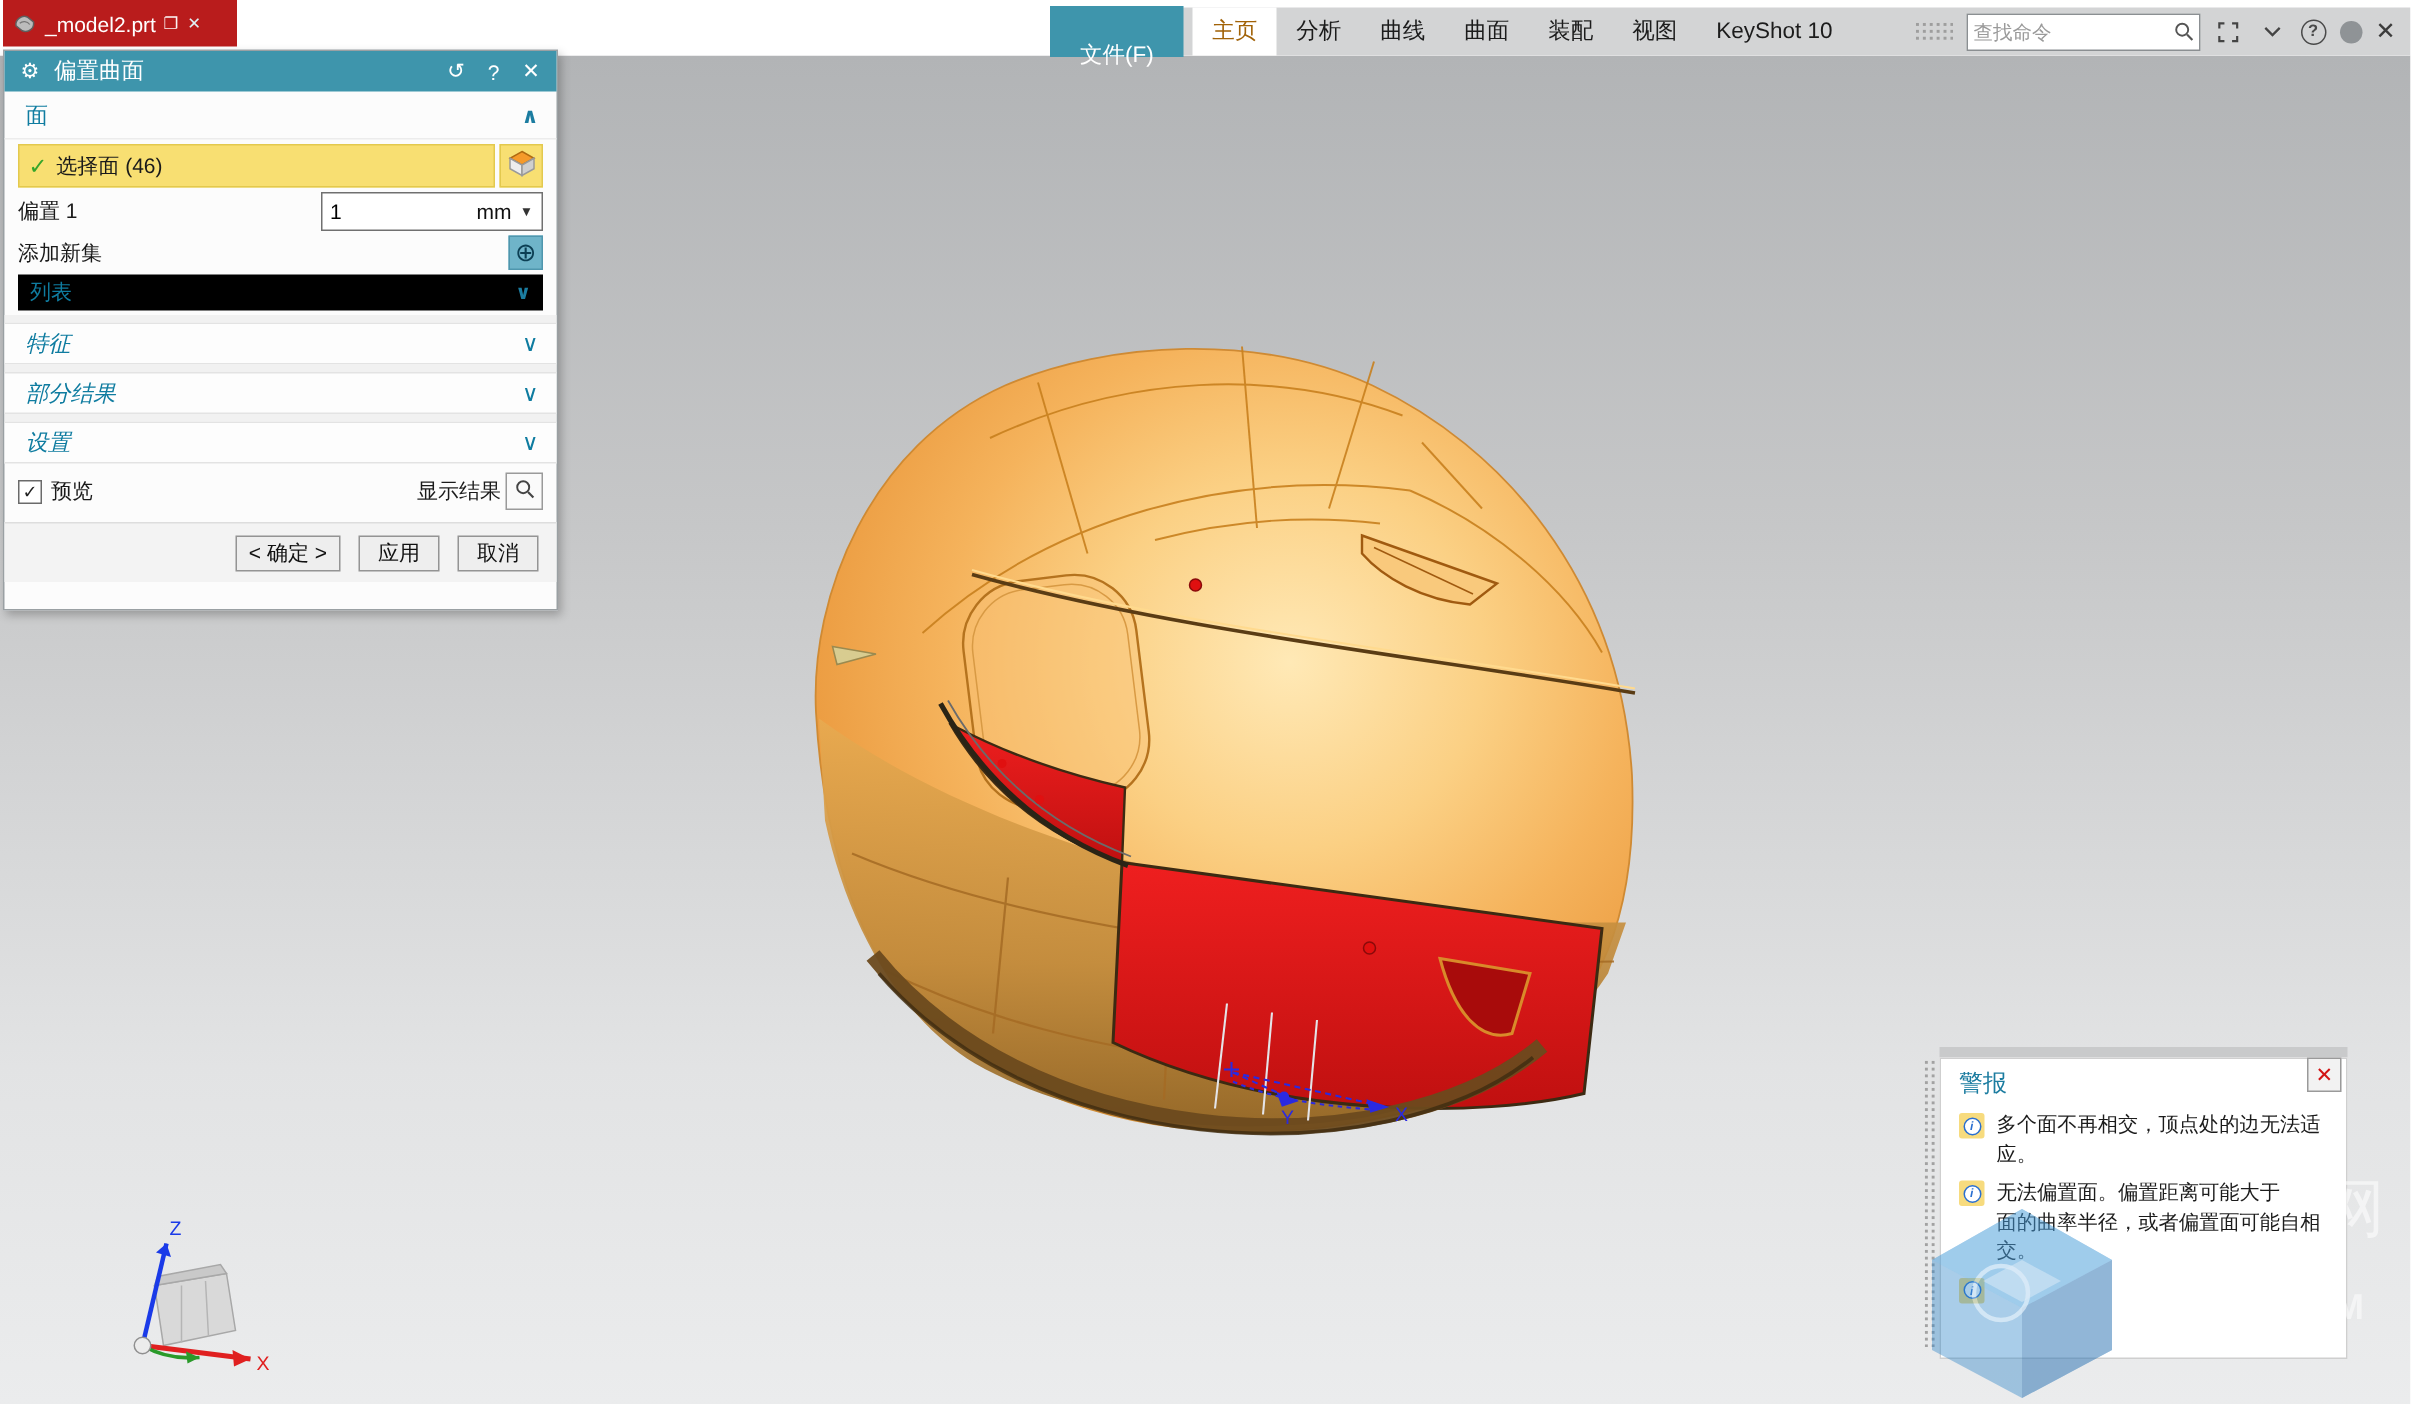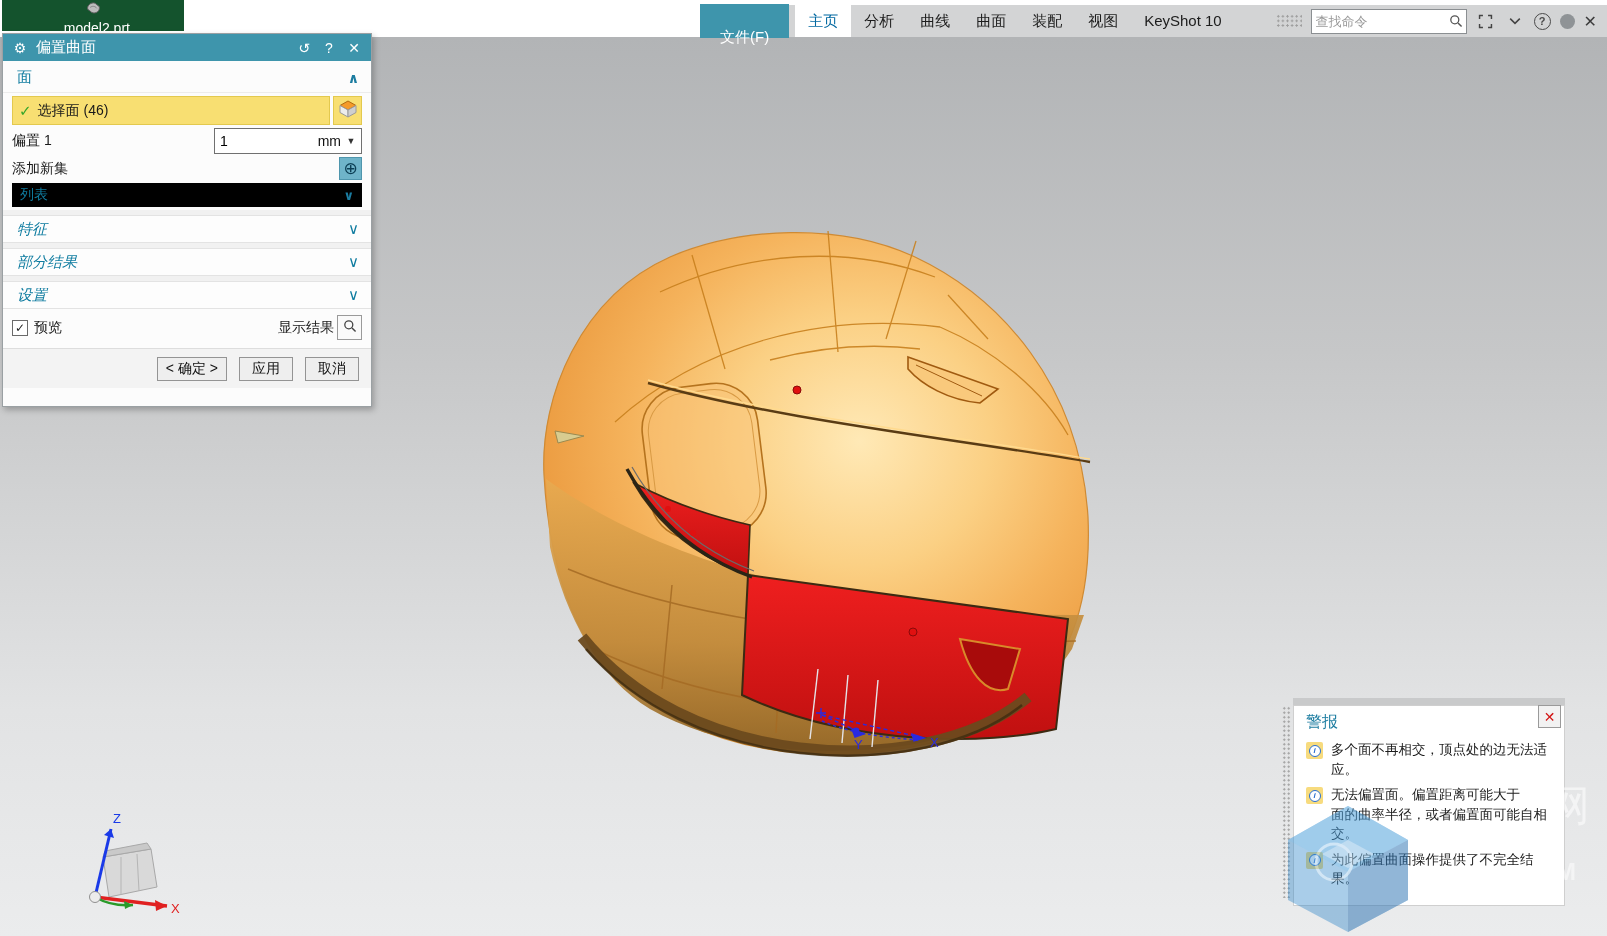--- a/index.html
+++ b/index.html
@@ -2,30 +2,30 @@
 <html><head>
 <meta charset="utf-8">
 <style>
   * { margin:0; padding:0; box-sizing:border-box; }
   html,body { width:1607px; height:936px; overflow:hidden; }
   body { font-family:"Liberation Sans","DejaVu Sans",sans-serif; background:#fff; position:relative; }
   #app { position:absolute; inset:0; }
 
   
   .topbar { position:absolute; left:0; top:0; width:1607px; height:37px; background:#fff; z-index:10; }
-  .doc-tab { position:absolute; left:2px; top:0; width:182px; height:31px; background:#14532d; color:#fff;
-             display:flex; align-items:center; gap:5px; padding:0 6px; font-size:14px; cursor:default;flex-direction:column; }
+  .doc-tab { position:absolute; left:2px; top:0; width:156px; height:31px; background:#b91c1c; color:#fff;
+             display:flex; align-items:center; gap:5px; padding:0 6px; font-size:14px; cursor:default; }
   .doc-tab .part-icon svg { display:block; }
   .doc-tab .mod-icon { font-size:11px; opacity:.95; }
   .doc-tab .tab-close { font-size:11px; color:#dff0f5; margin-left:1px; }
   .ribbon { position:absolute; left:700px; top:5px; right:0; height:32px; background:#d3d4d5;
             display:flex; align-items:center; font-size:15px; color:#1c1c1c; }
   .file-btn { background:#3E95AC; color:#fff; height:32px; line-height:32px; padding:17px 20px; margin-right:6px; }
   .rtab { padding:0 13px; height:32px; line-height:32px; }
-  .rtab.active { background:#fff; color:#0369a1; }
+  .rtab.active { background:#fff; color:#a16207; }
   .ribbon-right { margin-left:auto; display:flex; align-items:center; gap:9px; padding-right:10px; }
   .grip-dots { width:26px; height:14px;
     background-image:radial-gradient(circle,#9e9e9e 1.1px,transparent 1.2px); background-size:4.6px 4.6px; }
   .search-box { width:156px; height:25px; background:#fff; border:1px solid #8b8f92; display:flex; align-items:center; }
   .search-box input { flex:1; border:none; outline:none; font-size:13px; padding:0 4px; color:#333; background:transparent; width:110px;
                       font-family:"Liberation Sans","DejaVu Sans",sans-serif; }
   .search-box input::placeholder { color:#9a9a9a; }
   .ricon { width:20px; height:20px; display:flex; align-items:center; justify-content:center; color:#3c3c3c; }
   .help-circle { width:17px; height:17px; border:1.6px solid #4a4a4a; border-radius:50%; font-size:11px; font-weight:bold;
                  display:flex; align-items:center; justify-content:center; color:#4a4a4a; }
@@ -380,21 +380,20 @@
         <span class="info-chip">
             <span class="bubble">i</span>
           </span>
         <span class="alert-text">无法偏置面。偏置距离可能大于
 面的曲率半径，或者偏置面可能自相交。</span>
       </div>
       <div class="alert-item">
         <span class="info-chip">
             <span class="bubble">i</span>
           </span>
-        <span class="alert-text">为此偏置曲面操作提供了不完全结果。</span>
       </div>
     </div>
   </div>
 
   <svg class="watermark" width="132" height="136" viewBox="0 0 132 136">
     <polygon points="66,6 126,40 126,100 66,132 6,100 6,40" fill="#2f86c8" opacity=".75"></polygon>
     <polygon points="66,6 126,40 66,72 6,40" fill="#4ba0dc" opacity=".8"></polygon>
     <polygon points="66,72 126,40 126,100 66,132" fill="#2a6fae" opacity=".8"></polygon>
     <circle cx="52" cy="62" r="18" fill="none" stroke="#cfe6f6" stroke-width="3" opacity=".7"></circle>
     <polygon points="66,40 92,54 66,68 40,54" fill="#bcd9ef" opacity=".55"></polygon>

